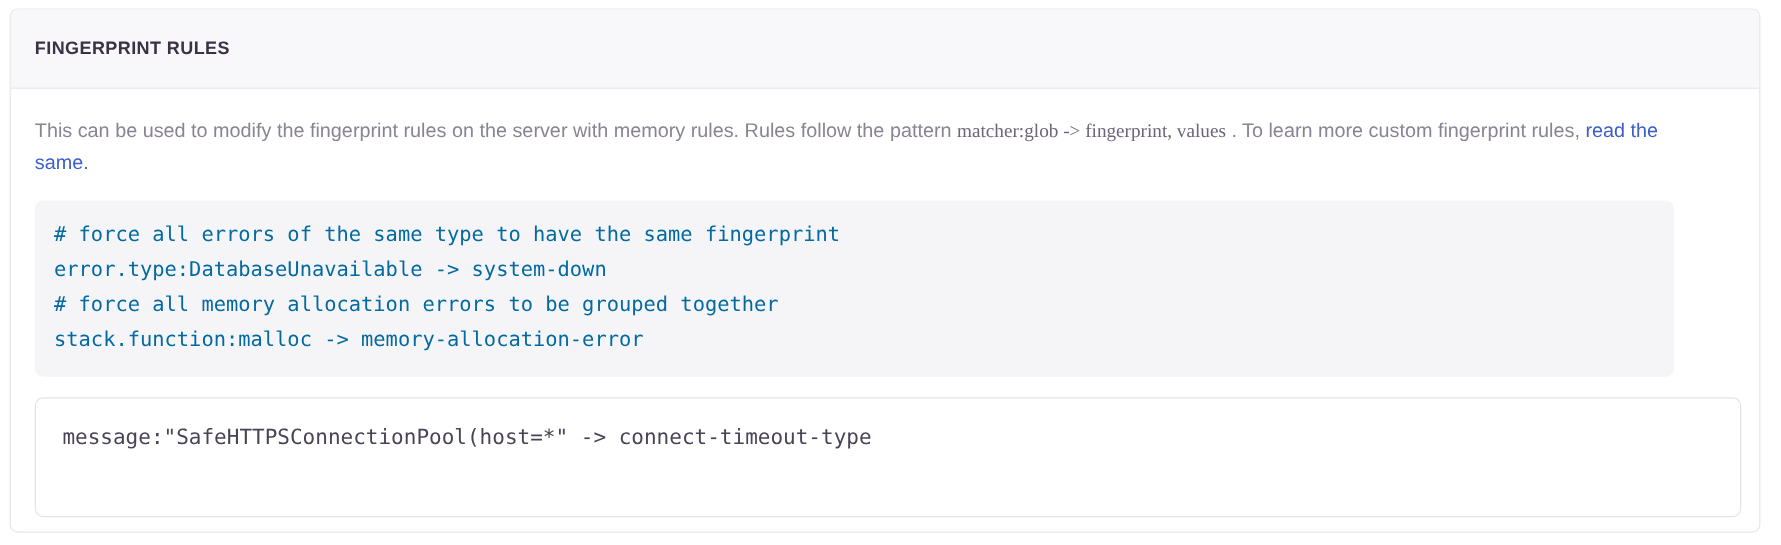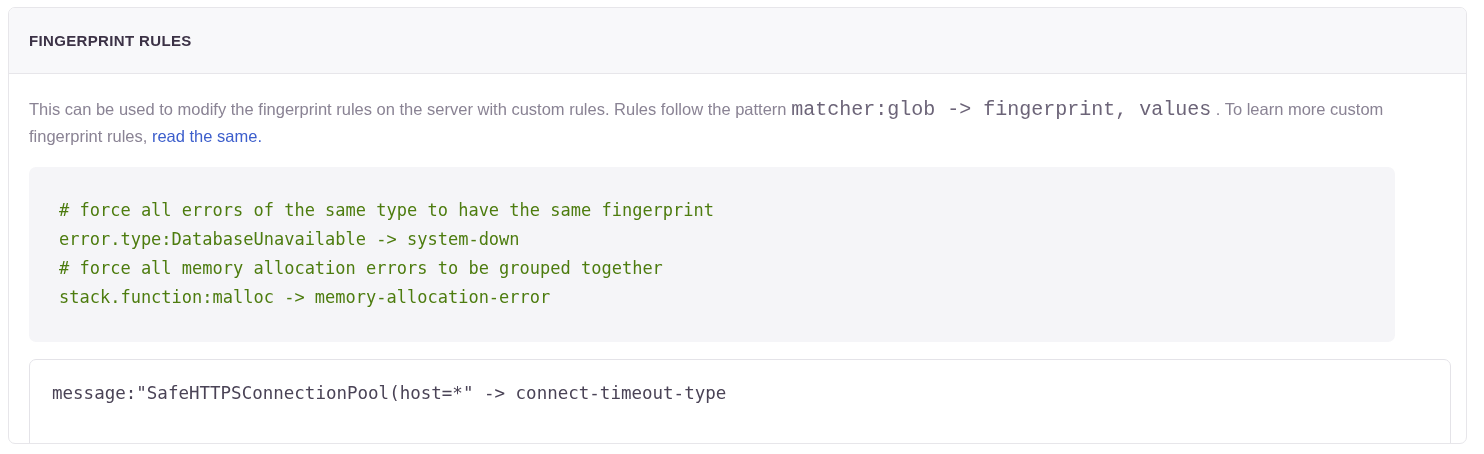--- a/index.html
+++ b/index.html
@@ -51,22 +51,22 @@
 
   .description {
     font-size: 16.5px;
     line-height: 26px;
     color: #8a8394;
     max-width: 1370px;
     margin: 0;
   }
 
   .description .inline-code {
-    font-family: Liberation Mono, monospace;
-    font-size: 20px;
+    font-family: Liberation Serif, serif;
+    font-size: 16px;
     color: #6c6478;
     letter-spacing: 0;
     white-space: pre;
   }
 
   .doc-link {
     color: #3c5ecc;
     text-decoration: none;
   }
   .link-period { color: #3c5ecc; }
@@ -74,25 +74,25 @@
   .code-block {
     margin-top: 18px;
     background: #f5f5f8;
     border-radius: 7px;
     padding: 15px 16px 16px 16px;
     width: 1366px;
     box-sizing: border-box;
   }
 
   .code-block pre {
-    margin: 14px;
+    margin: 0;
     font-family: "DejaVu Sans Mono", "Liberation Mono", monospace;
     font-size: 17px;
     line-height: 29px;
-    color: #4d7c0f;
+    color: #0369a1;
     white-space: pre;
   }
 
   .rules-input {
     display: block;
     box-sizing: border-box;
     margin-top: 17px;
     width: 1422px;
     height: 100px;
     padding: 20px 22px;
@@ -114,21 +114,21 @@
 
 <div class="panel">
 
   <div class="panel-header">
     <div class="panel-title">FINGERPRINT RULES</div>
   </div>
 
   <div class="panel-body">
 
     <p class="description">
-      <span>This can be used to modify the fingerprint rules on the server with custom rules. Rules follow the pattern </span><span class="inline-code">matcher:glob -&gt; fingerprint, values</span><span> . To learn more custom fingerprint rules, </span><a class="doc-link" href="#">read the same</a><span class="link-period">.</span>
+      <span>This can be used to modify the fingerprint rules on the server with memory rules. Rules follow the pattern </span><span class="inline-code">matcher:glob -&gt; fingerprint, values</span><span> . To learn more custom fingerprint rules, </span><a class="doc-link" href="#">read the same</a><span class="link-period">.</span>
     </p>
 
     <div class="code-block">
       <pre># force all errors of the same type to have the same fingerprint
 error.type:DatabaseUnavailable -&gt; system-down
 # force all memory allocation errors to be grouped together
 stack.function:malloc -&gt; memory-allocation-error</pre>
     </div>
 
     <textarea class="rules-input" spellcheck="false" placeholder="matcher:glob -&gt; fingerprint, values" style="">message:"SafeHTTPSConnectionPool(host=*" -&gt; connect-timeout-type</textarea>

